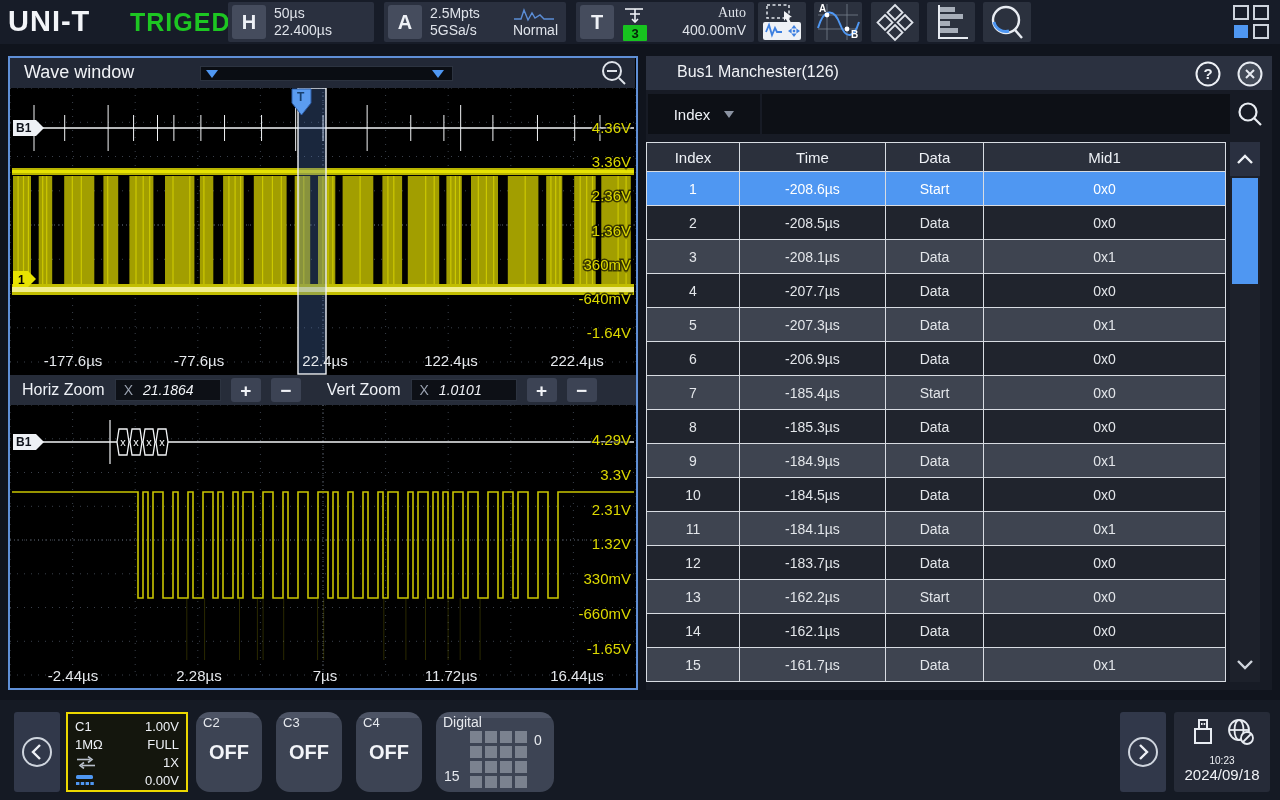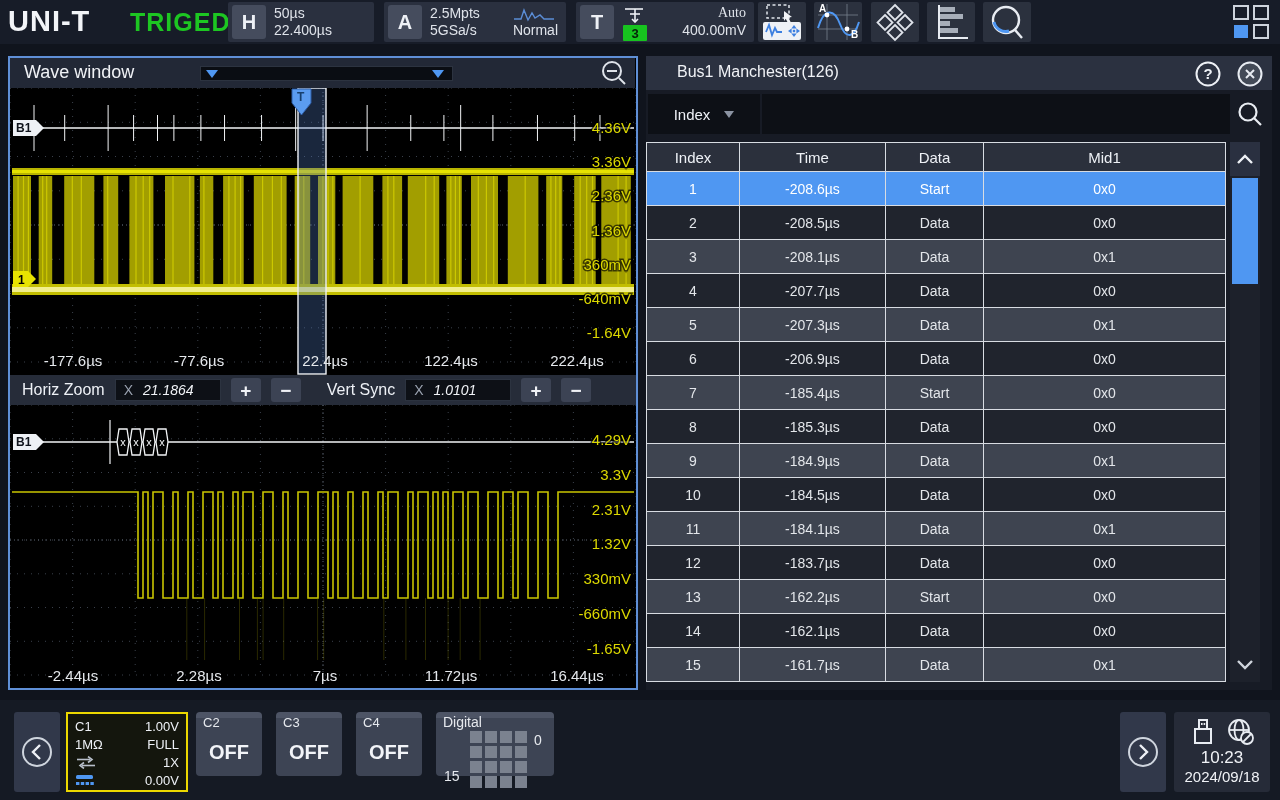--- a/index.html
+++ b/index.html
@@ -70,33 +70,33 @@
   .t-row.sel .t-cell { background:#4f97f2; color:#fff; }
   .vscroll { position:absolute; left:584px; top:0; width:30px; height:540px; background:#1d212b; }
   .varrow { position:absolute; left:0; width:30px; height:34px; display:flex; align-items:center; justify-content:center; }
   .varrow.up { top:0; background:#2a3040; } .varrow.down { bottom:0; }
   .vthumb { position:absolute; left:2px; top:36px; width:26px; height:106px; background:#4f97f2; }
 
   
   .bottombar { position:absolute; left:0; top:700px; width:1280px; height:100px; background:#151a24; }
   .navbtn { position:absolute; top:12px; width:46px; height:80px; background:#31384a; border-radius:3px; display:flex; align-items:center; justify-content:center; }
   .navbtn.l { left:14px; } .navbtn.r { left:1120px; }
-  .card { position:absolute; top:12px; height:64px; border-radius:4px; background:linear-gradient(#4d5465 0 6px,#3d4454 6px); }
+  .card { position:absolute; top:12px; height:80px; border-radius:14px; background:linear-gradient(#4d5465 0 6px,#3d4454 6px); }
   .ch1card { position:absolute; left:66px; top:12px; width:122px; height:80px; background:#14160d; border:2px solid #ecd800; padding:3px 7px; font-size:13px; color:#eef1f6; }
   .ch1row { display:flex; justify-content:space-between; align-items:center; height:18px; }
   .chcard { width:66px; padding:3px 0 0 7px; font-size:13px; color:#e6e9ee; }
   .chcard .off { margin:11px 0 0 -7px; text-align:center; font-size:20px; font-weight:700; color:#f2f4f8; }
   .c2 { left:196px; } .c3 { left:276px; } .c4 { left:356px; }
   .digcard { left:436px; width:118px; font-size:14px; padding:2px 0 0 7px; color:#e6e9ee; }
   .diggrid { position:absolute; left:34px; top:19px; display:grid; grid-template-columns:repeat(4,12px); grid-auto-rows:12px; gap:3px; }
   .diggrid span { background:#7b828f; }
   .digtop { position:absolute; left:98px; top:20px; } .digbot { position:absolute; left:8px; top:56px; }
   .statuscard { position:absolute; left:1174px; top:12px; width:96px; height:80px; background:#262b38; border-radius:3px; text-align:center; }
   .stat-icons { display:flex; justify-content:center; gap:10px; padding-top:5px; }
-  .stat-time { font-size:17px; color:#f0f2f6; margin-top:1px; }
+  .stat-time { font-size:10px; color:#f0f2f6; margin-top:8px; }
   .stat-date { font-size:15px; color:#f0f2f6; }
   svg { display:block; }
 </style>
 </head>
 <body>
 
 <div class="screen">
 
   <header class="topbar">
     <div class="logo">UNI-T</div>
@@ -373,21 +373,21 @@
     </div>
 
     <div class="zoombar">
       <span class="zlabel">Horiz Zoom</span>
       <div class="zbox">
         <span class="x">X</span>
         <span class="v">21.1864</span>
       </div>
       <div class="zbtn">+</div>
       <div class="zbtn">−</div>
-      <span class="zlabel" style="margin-left:26px">Vert Sync</span>
+      <span class="zlabel" style="margin-left:26px">Vert Zoom</span>
       <div class="zbox">
         <span class="x">X</span>
         <span class="v">1.0101</span>
       </div>
       <div class="zbtn">+</div>
       <div class="zbtn">−</div>
     </div>
 
     <div class="scope" id="scope2">
       <svg id="svg2" width="626" height="283" viewBox="0 0 626 283">

